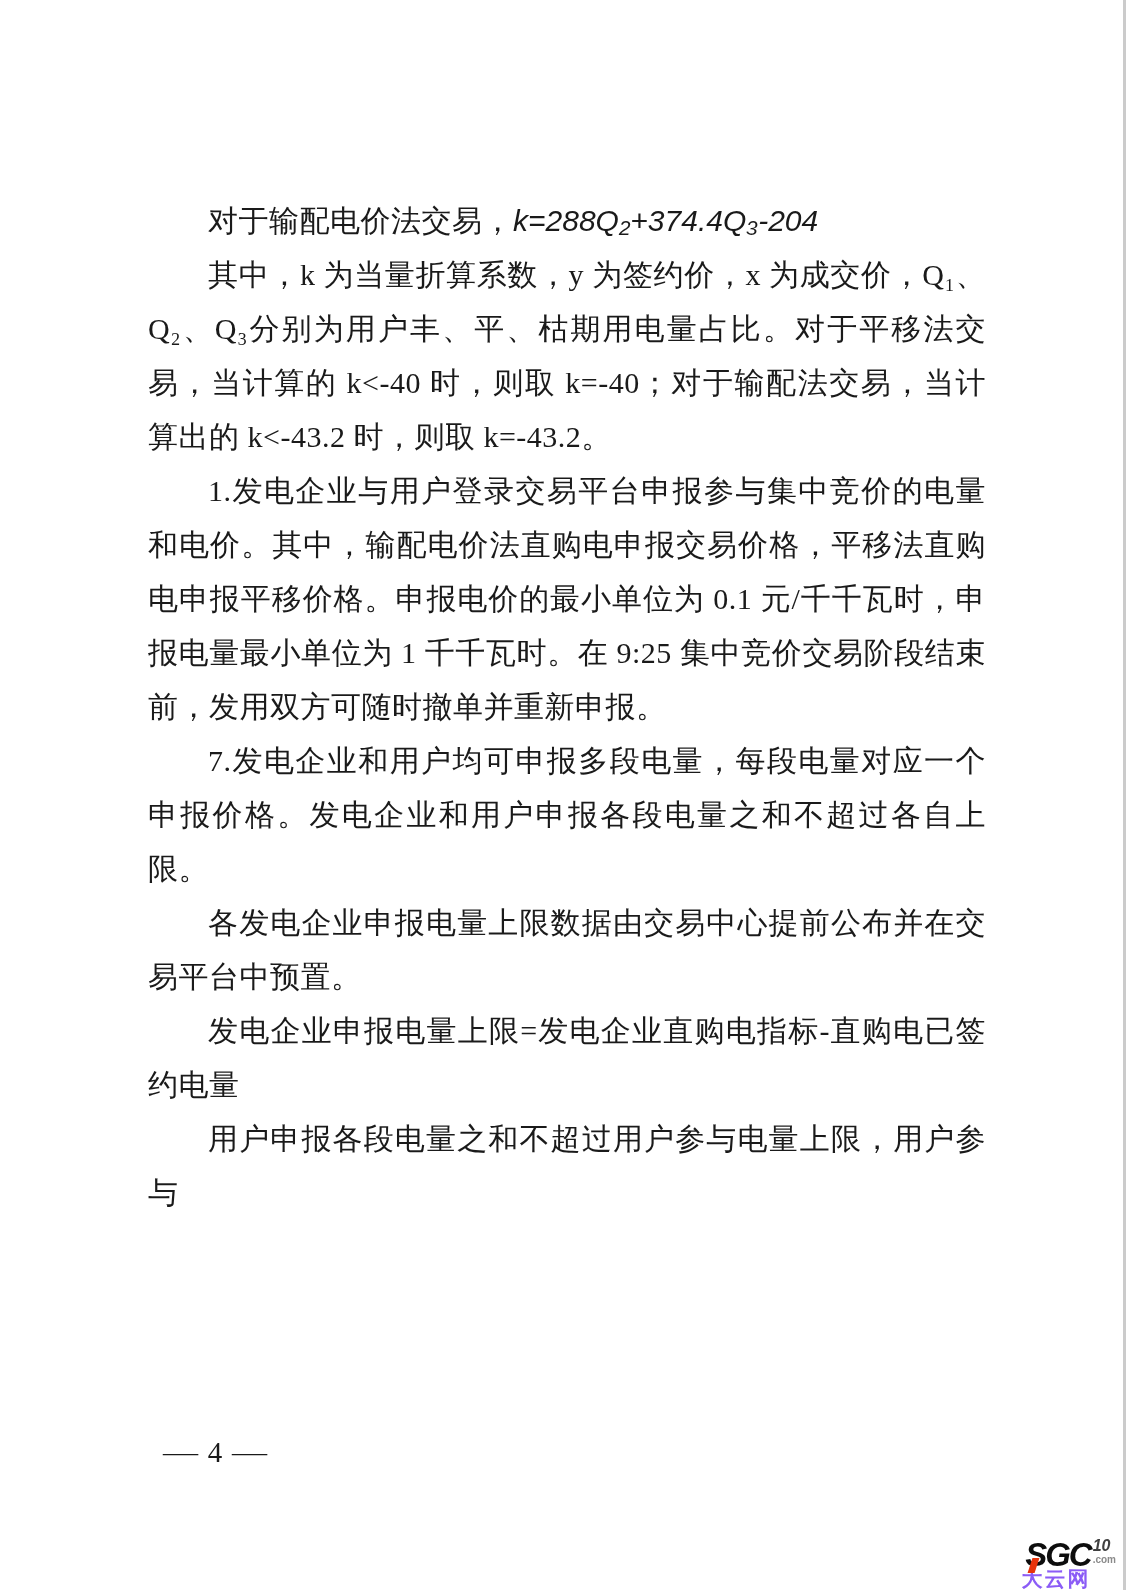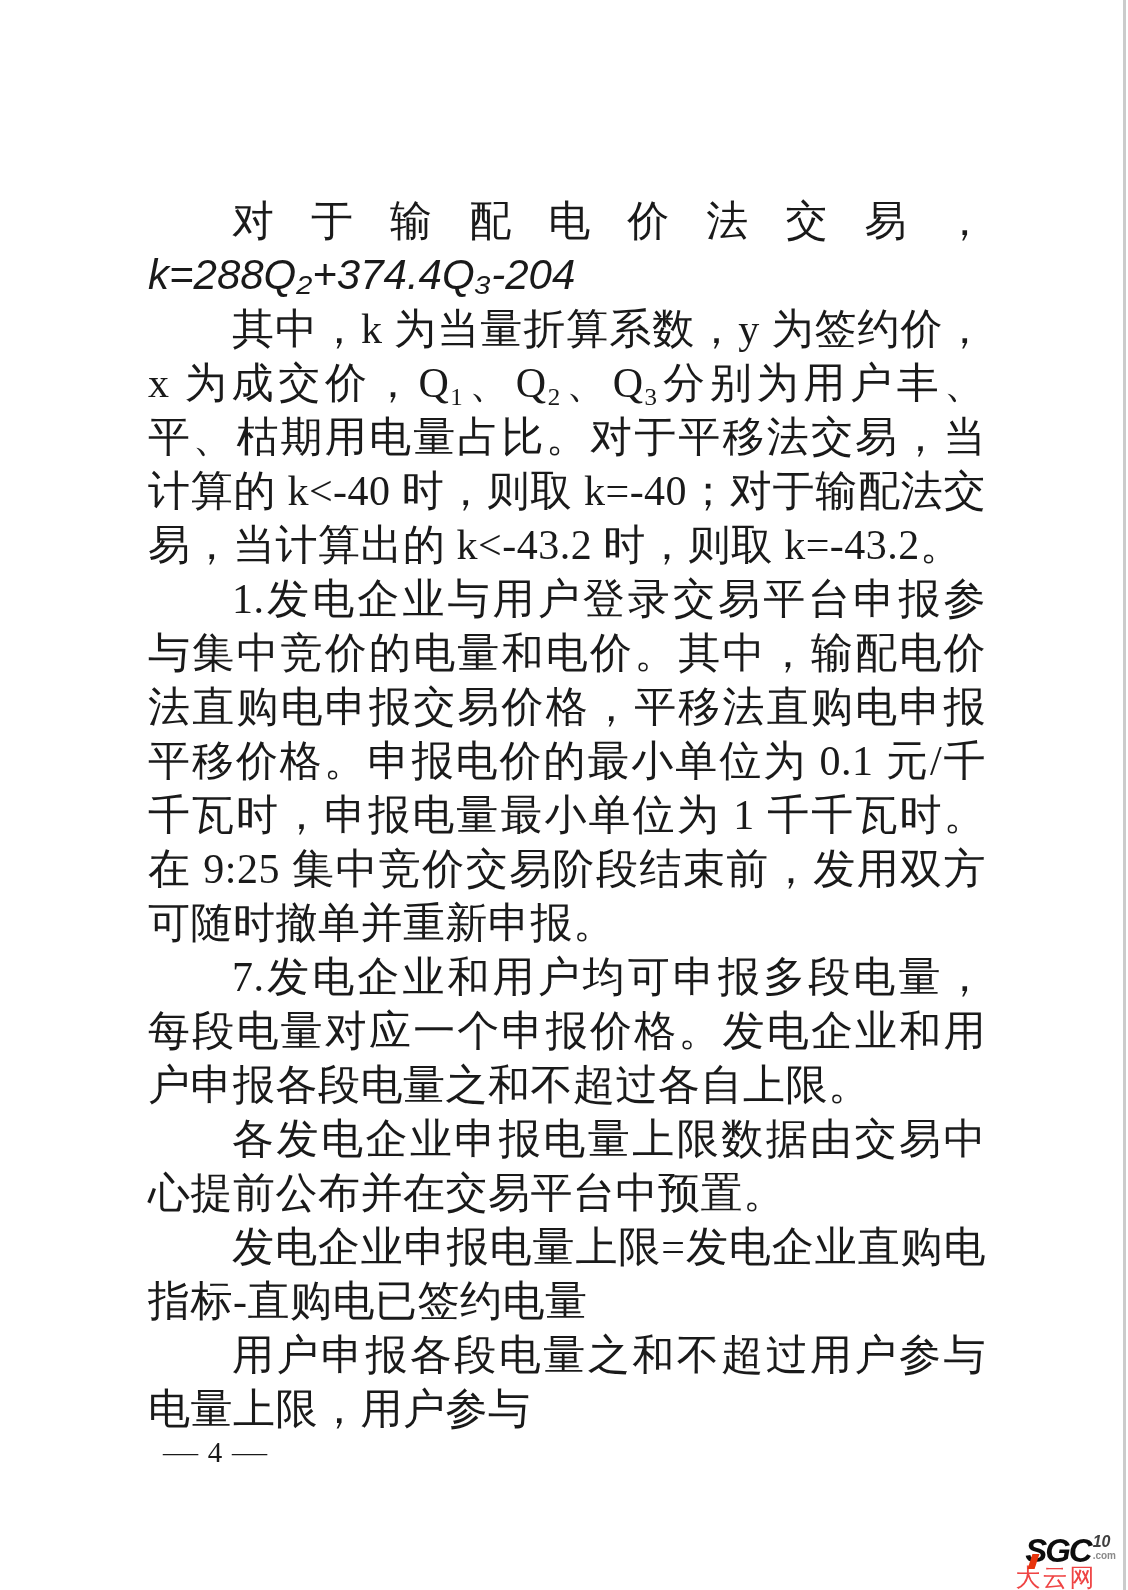--- a/index.html
+++ b/index.html
@@ -24,21 +24,21 @@
     background: #cbcbcb;
   }
   .content {
     position: absolute;
     left: 148px;
     top: 194px;
     width: 838px;
   }
   .para {
     margin: 0;
-    font-size: 42px;
+    font-size: 30px;
     line-height: 54px;
     text-align: justify;
     text-indent: 2em;
     letter-spacing: 0.5px;
   }
   .formula {
     font-family: "Liberation Sans", "DejaVu Sans", sans-serif;
     font-style: italic;
     letter-spacing: 0;
   }
@@ -109,23 +109,23 @@
   }
   .wm-com {
     font-family: "Liberation Sans", "DejaVu Sans", sans-serif;
     font-size: 10px;
     font-weight: 700;
     color: #8a8a8a;
     margin-top: 1px;
     text-align: center;
   }
   .wm-site {
-    font-size: 25px;
-    font-weight: 400;
-    color: #ef4444;
+    font-size: 21px;
+    font-weight: 700;
+    color: #8b5cf6;
     letter-spacing: 2px;
     margin-top: -2px;
     line-height: 1;
   }
 </style>
 </head>
 <body>
 
 <div class="scan-right-edge"></div>
 

